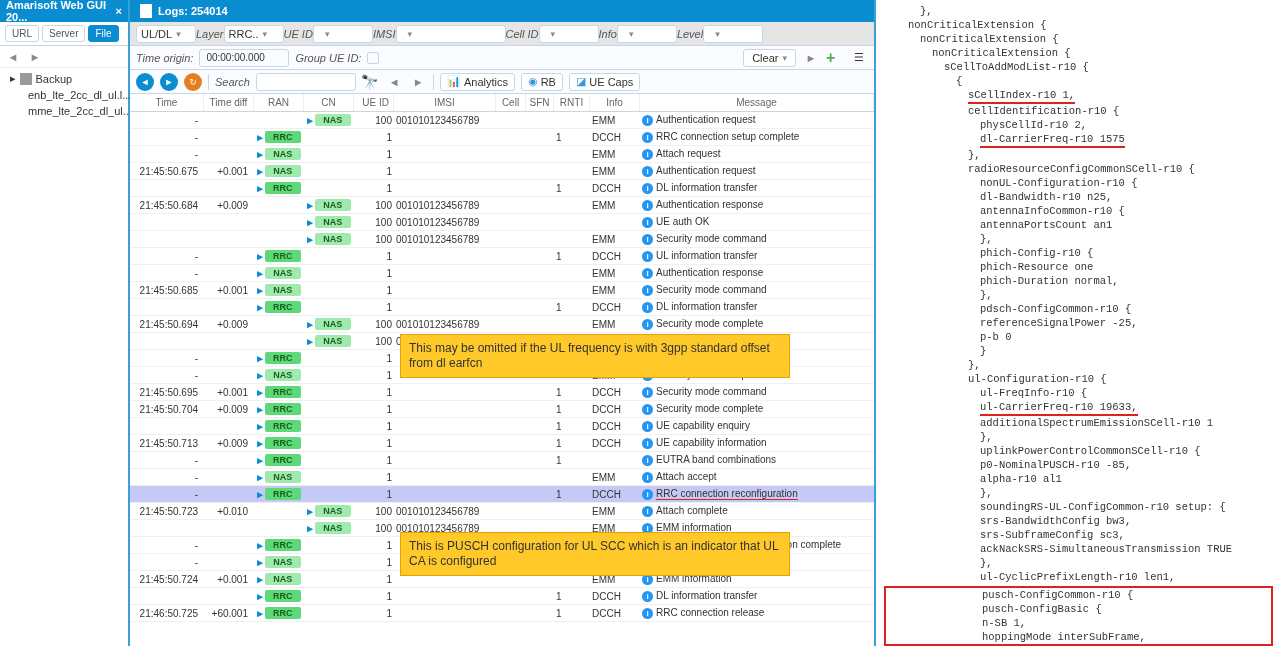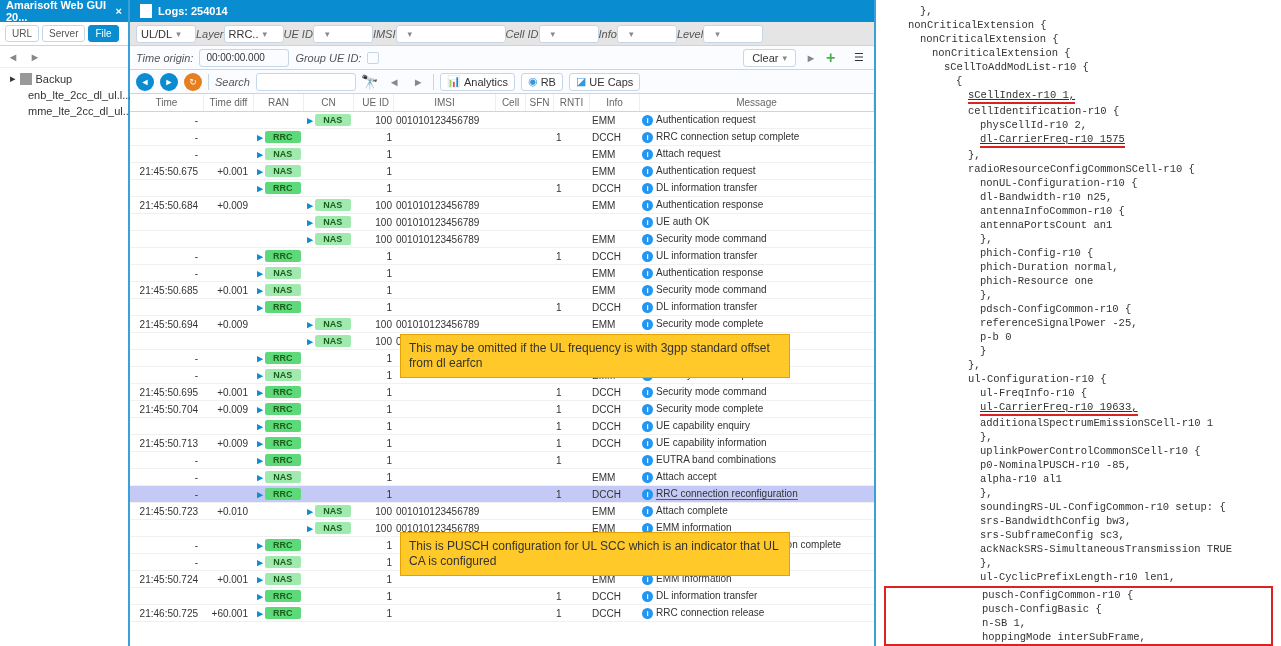--- a/index.html
+++ b/index.html
@@ -53,21 +53,21 @@
 .arrow-cell { display: flex; align-items: center; gap: 2px; justify-content: center; }
 .blue-arrow { color: #0a8cd0; font-size: 11px; font-weight:bold;}
 .layer-badge { padding: 1px 0; width: 36px; text-align: center; font-size: 9px; font-weight: bold; border-radius: 2px; color: #1a5e1a; }
 .layer-RRC { background: #5dd97a; }
 .layer-NAS { background: #a0eab0; }
 .info-ico { width: 11px; height: 11px; border-radius: 50%; background: #2196F3; color: #fff; display: inline-flex; align-items: center; justify-content: center; font-size: 8px; font-weight: bold; margin-right: 3px; }
 .hilite-red { border-bottom: 2px solid #d22; }
 .detail-panel { width: 405px; overflow-y: auto; padding: 4px 8px; font-family: 'Courier New', monospace; font-size: 10.5px; line-height: 14px; color: #333; position: relative; background:#fff;}
 .detail-panel::-webkit-scrollbar { width: 10px; }
 .detail-panel::-webkit-scrollbar-thumb { background: #c7d6e6; }.ind2{padding-left:24px;}.ind3{padding-left:36px;}.ind4{padding-left:48px;}.ind5{padding-left:60px;}.ind6{padding-left:72px;}.ind7{padding-left:84px;}.ind8{padding-left:96px;}
-.ul-red { border-bottom: 2px solid #d22; display:inline-block;text-decoration:underline; }
+.ul-red { border-bottom: 2px solid #d22; display:inline-block; }
 .red-box { border: 2px solid #d22; margin-top: 2px; }
 .callout { position: absolute; background: #ffc929; border: 1px solid #e6a200; padding: 6px 8px; font-family: Arial; font-size: 12px; line-height: 15px; width: 390px; z-index: 20; }
 .cell.c-time,.cell.c-diff{text-align:right;padding-right:6px;}
 </style>
 </head>
 <body>
 
 <div class="app">
 
   <div class="sidebar">
@@ -698,22 +698,22 @@
       <div class="ind8">physCellId-r10 2,</div>
       <div class="ind8"><span class="ul-red">dl-CarrierFreq-r10 1575</span></div>
       <div class="ind7">},</div>
       <div class="ind7">radioResourceConfigCommonSCell-r10 {</div>
       <div class="ind8">nonUL-Configuration-r10 {</div>
       <div class="ind8">dl-Bandwidth-r10 n25,</div>
       <div class="ind8">antennaInfoCommon-r10 {</div>
       <div class="ind8">antennaPortsCount an1</div>
       <div class="ind8">},</div>
       <div class="ind8">phich-Config-r10 {</div>
+      <div class="ind8">phich-Resource one</div>
       <div class="ind8">phich-Duration normal,</div>
-      <div class="ind8">phich-Resource one</div>
       <div class="ind8">},</div>
       <div class="ind8">pdsch-ConfigCommon-r10 {</div>
       <div class="ind8">referenceSignalPower -25,</div>
       <div class="ind8">p-b 0</div>
       <div class="ind8">}</div>
       <div class="ind7">},</div>
       <div class="ind7">ul-Configuration-r10 {</div>
       <div class="ind8">ul-FreqInfo-r10 {</div>
       <div class="ind8"><span class="ul-red">ul-CarrierFreq-r10 19633,</span></div>
       <div class="ind8">additionalSpectrumEmissionSCell-r10 1</div>

